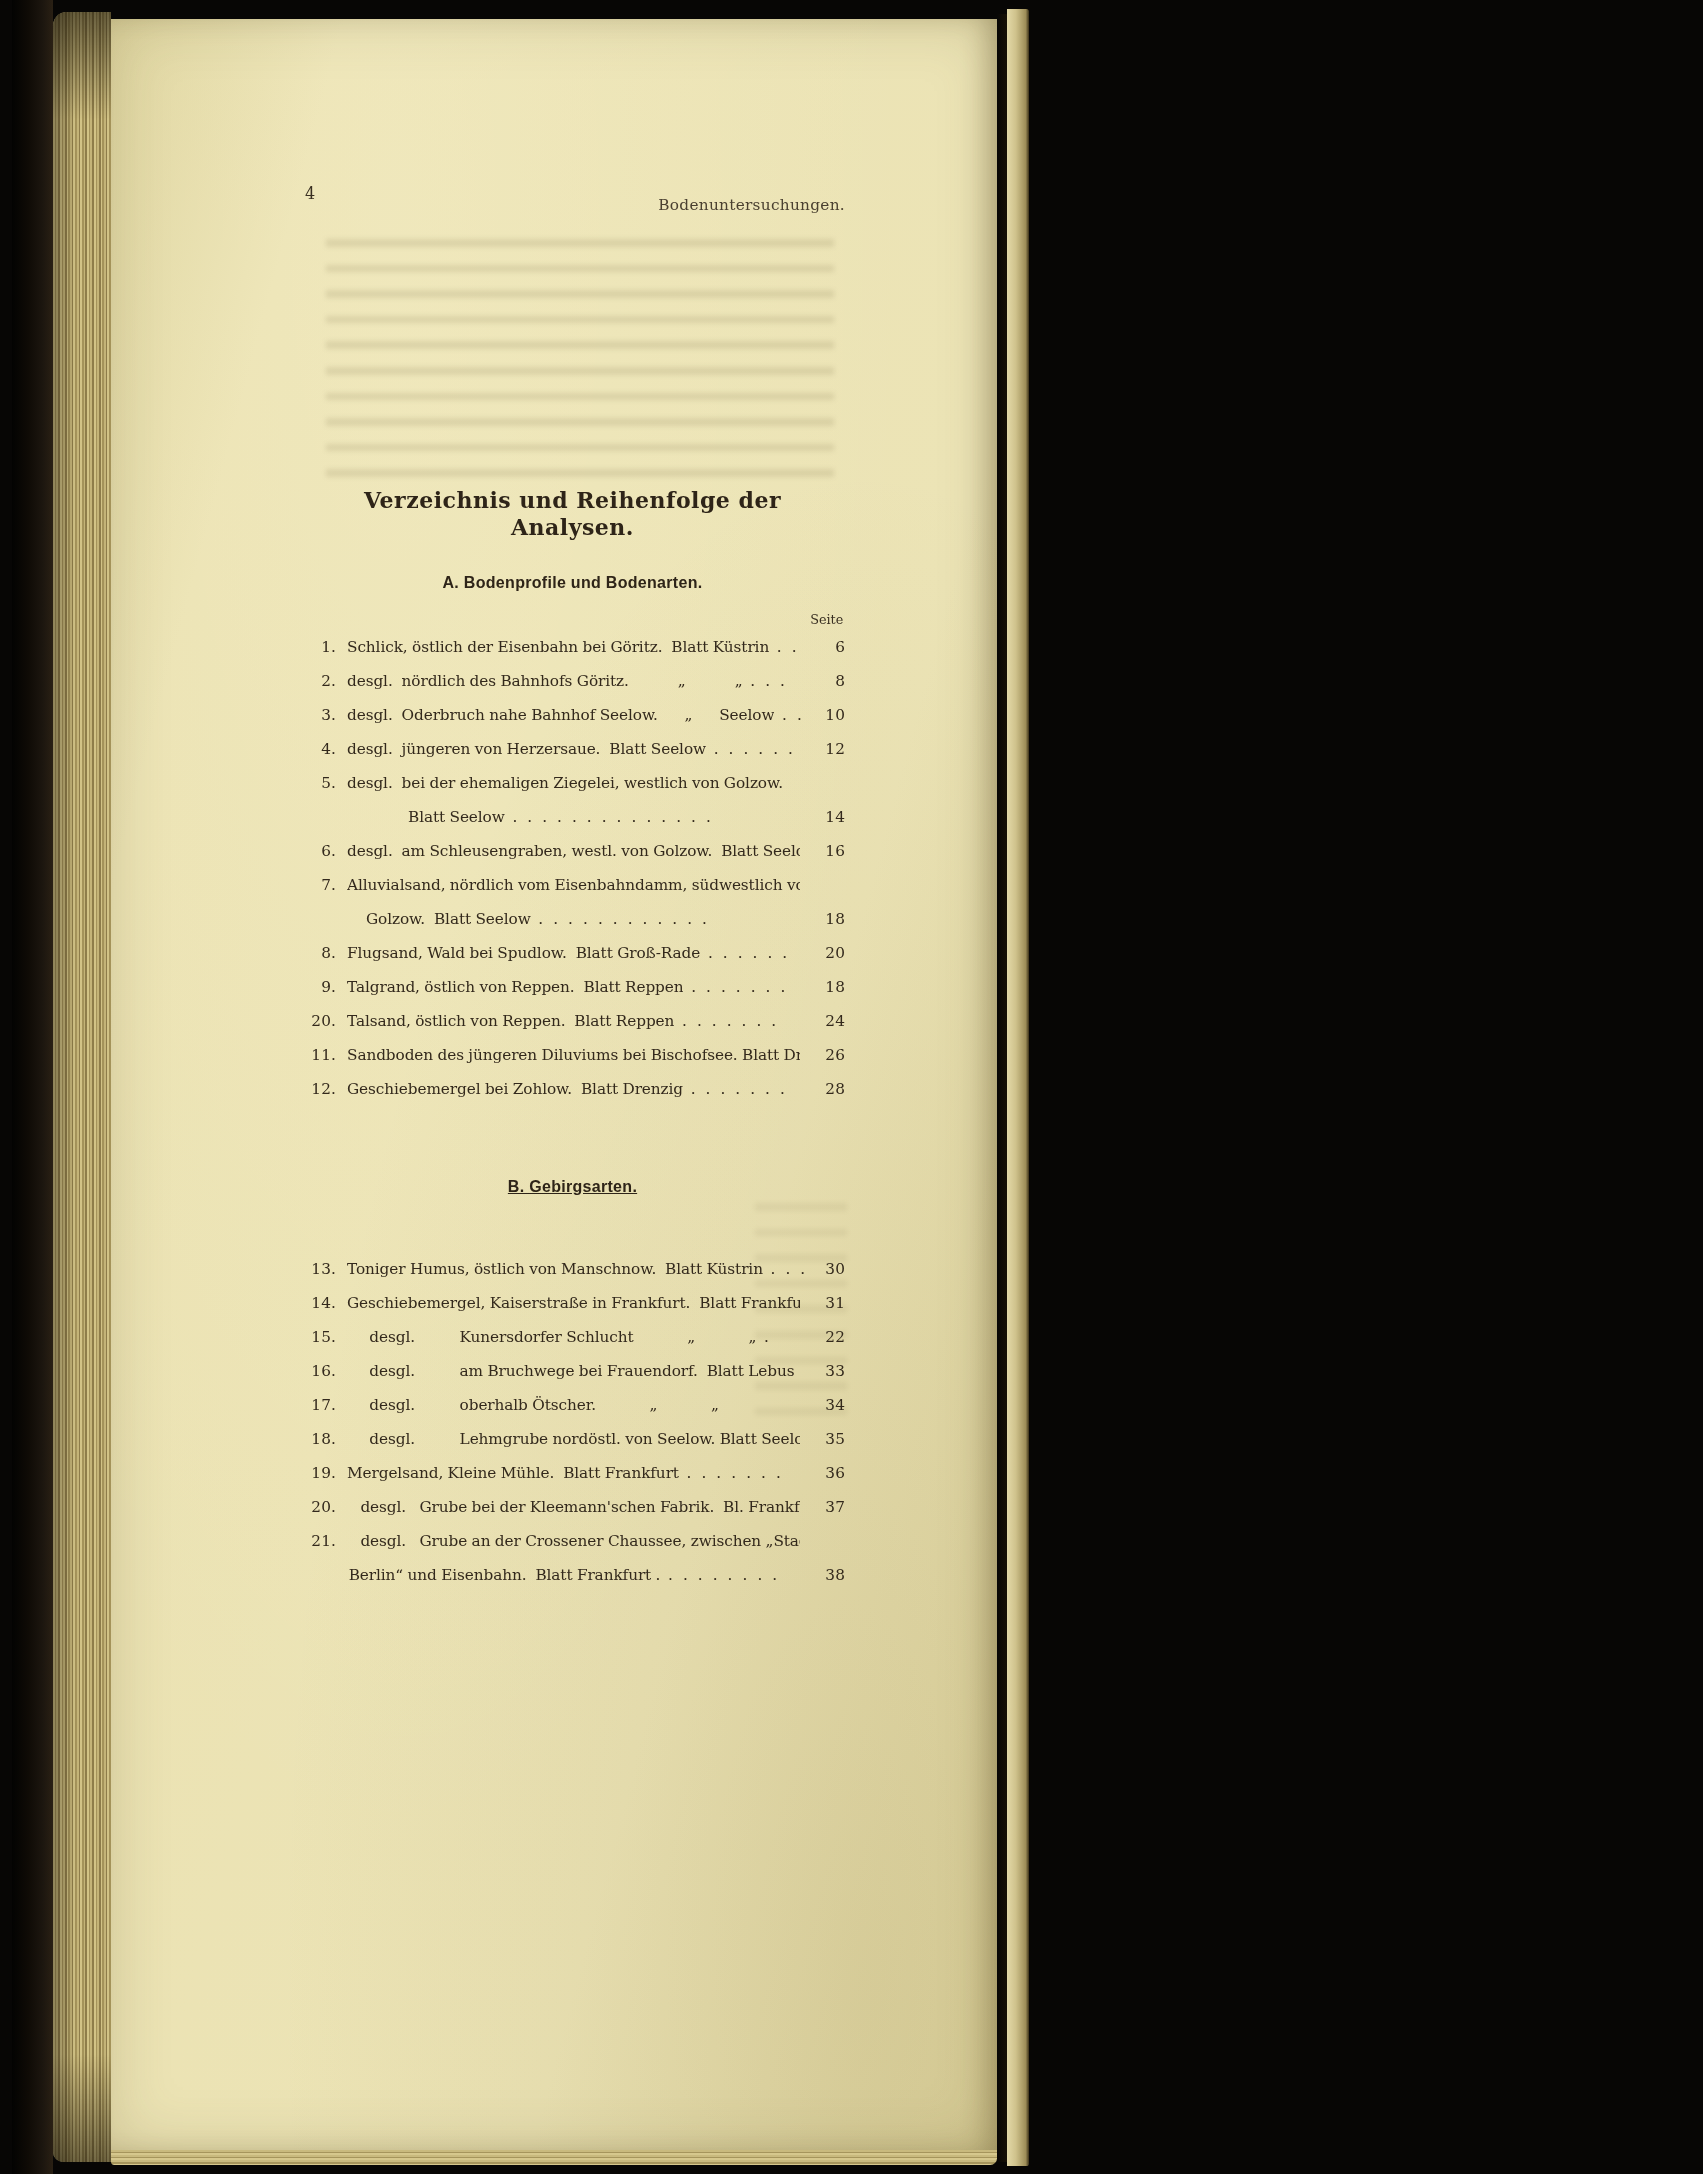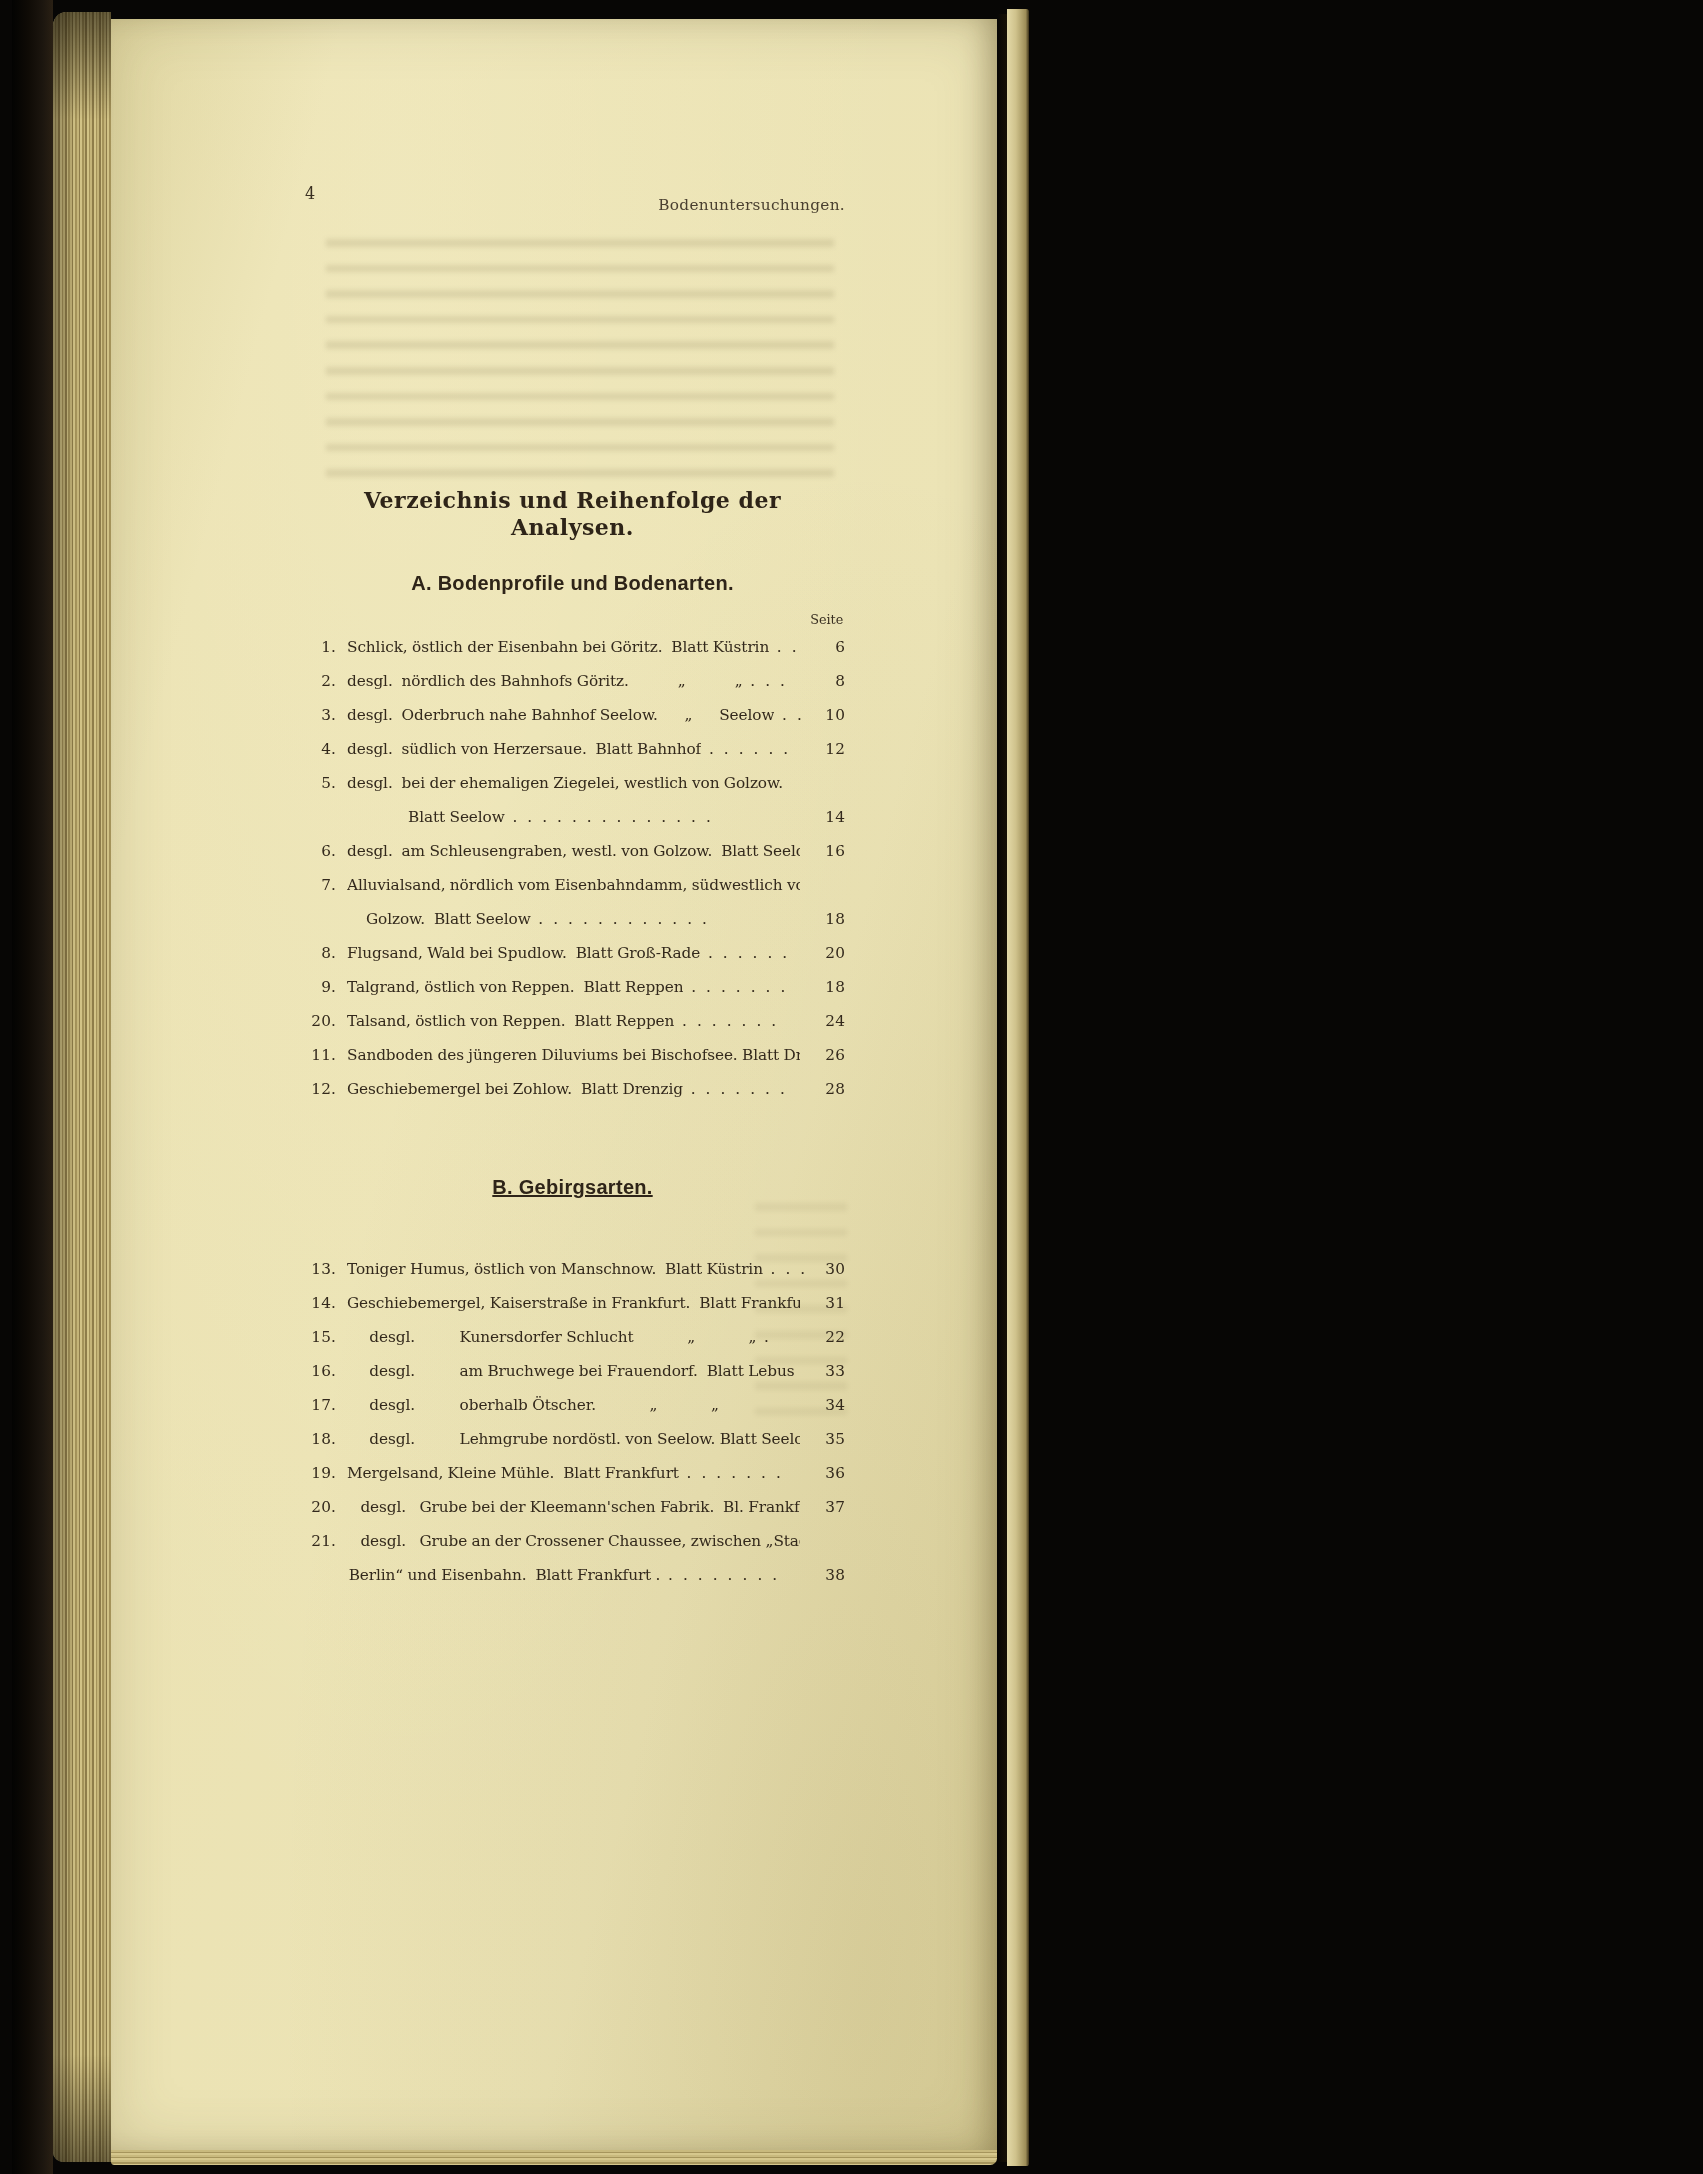--- a/index.html
+++ b/index.html
@@ -38,21 +38,21 @@
   .ghost-b{left:644px;top:1184px;width:92px;height:213px;opacity:.3;}
 
   
   .running{position:absolute;left:189px;top:165px;width:545px;height:20.4px;font-size:15.3px;color:#4a4030;}
   .running .pnum{position:absolute;left:5.1px;top:0;font-size:16px;color:#3a3022;}
   .running .rh{display:block;text-align:right;padding-left:37px;letter-spacing:0.3px;margin-top:12px;}
 
   
   .col{position:absolute;left:189px;top:468px;width:545px;}
   .toc-title{font-size:22px;font-weight:700;text-align:center;line-height:27px;letter-spacing:0.5px;color:#2e2418;}
-  .sec-head{font-family:"Liberation Sans",sans-serif;font-size:20px;font-weight:700;text-align:center;
+  .sec-head{font-family:"Liberation Sans",sans-serif;font-size:16px;font-weight:700;text-align:center;
             line-height:22px;letter-spacing:0.3px;color:#2e2418;}
   .sec-head.a{margin-top:31px;}
   .sec-head.b{margin-top:70px;text-decoration:underline;}
   .seite{font-size:12.8px;text-align:right;line-height:17px;margin-top:17px;padding-right:1.7px;color:#3a3022;}
   .rows{margin-top:1.7px;}
   .rows.b{margin-top:54px;}
   .row{display:flex;align-items:baseline;height:34px;line-height:34px;font-size:15.3px;letter-spacing:0.1px;}
   .num{flex:none;width:36px;text-align:right;white-space:pre;}
   .txt{flex:0 1 auto;min-width:0;overflow:hidden;margin-left:11px;white-space:pre;letter-spacing:-0.1px;word-spacing:-0.3px;}
   .dots{flex:1 1 0;min-width:0;overflow:hidden;margin-left:7.7px;white-space:pre;}
@@ -104,21 +104,21 @@
             <span class="pg">8</span>
           </div>
         <div class="row">
             <span class="num">3.</span>
             <span class="txt">desgl.  Oderbruch nahe Bahnhof Seelow.      „      Seelow</span>
             <span class="dots">.  .  .</span>
             <span class="pg">10</span>
           </div>
         <div class="row">
             <span class="num">4.</span>
-            <span class="txt">desgl.  südlich von Herzersaue.  Blatt Bahnhof</span>
+            <span class="txt">desgl.  jüngeren von Herzersaue.  Blatt Seelow</span>
             <span class="dots">.  .  .  .  .  .</span>
             <span class="pg">12</span>
           </div>
         <div class="row">
             <span class="num">5.</span>
             <span class="txt">desgl.  bei der ehemaligen Ziegelei, westlich von Golzow.</span>
             <span class="dots"></span>
             <span class="pg"></span>
           </div>
         <div class="row cont1">

